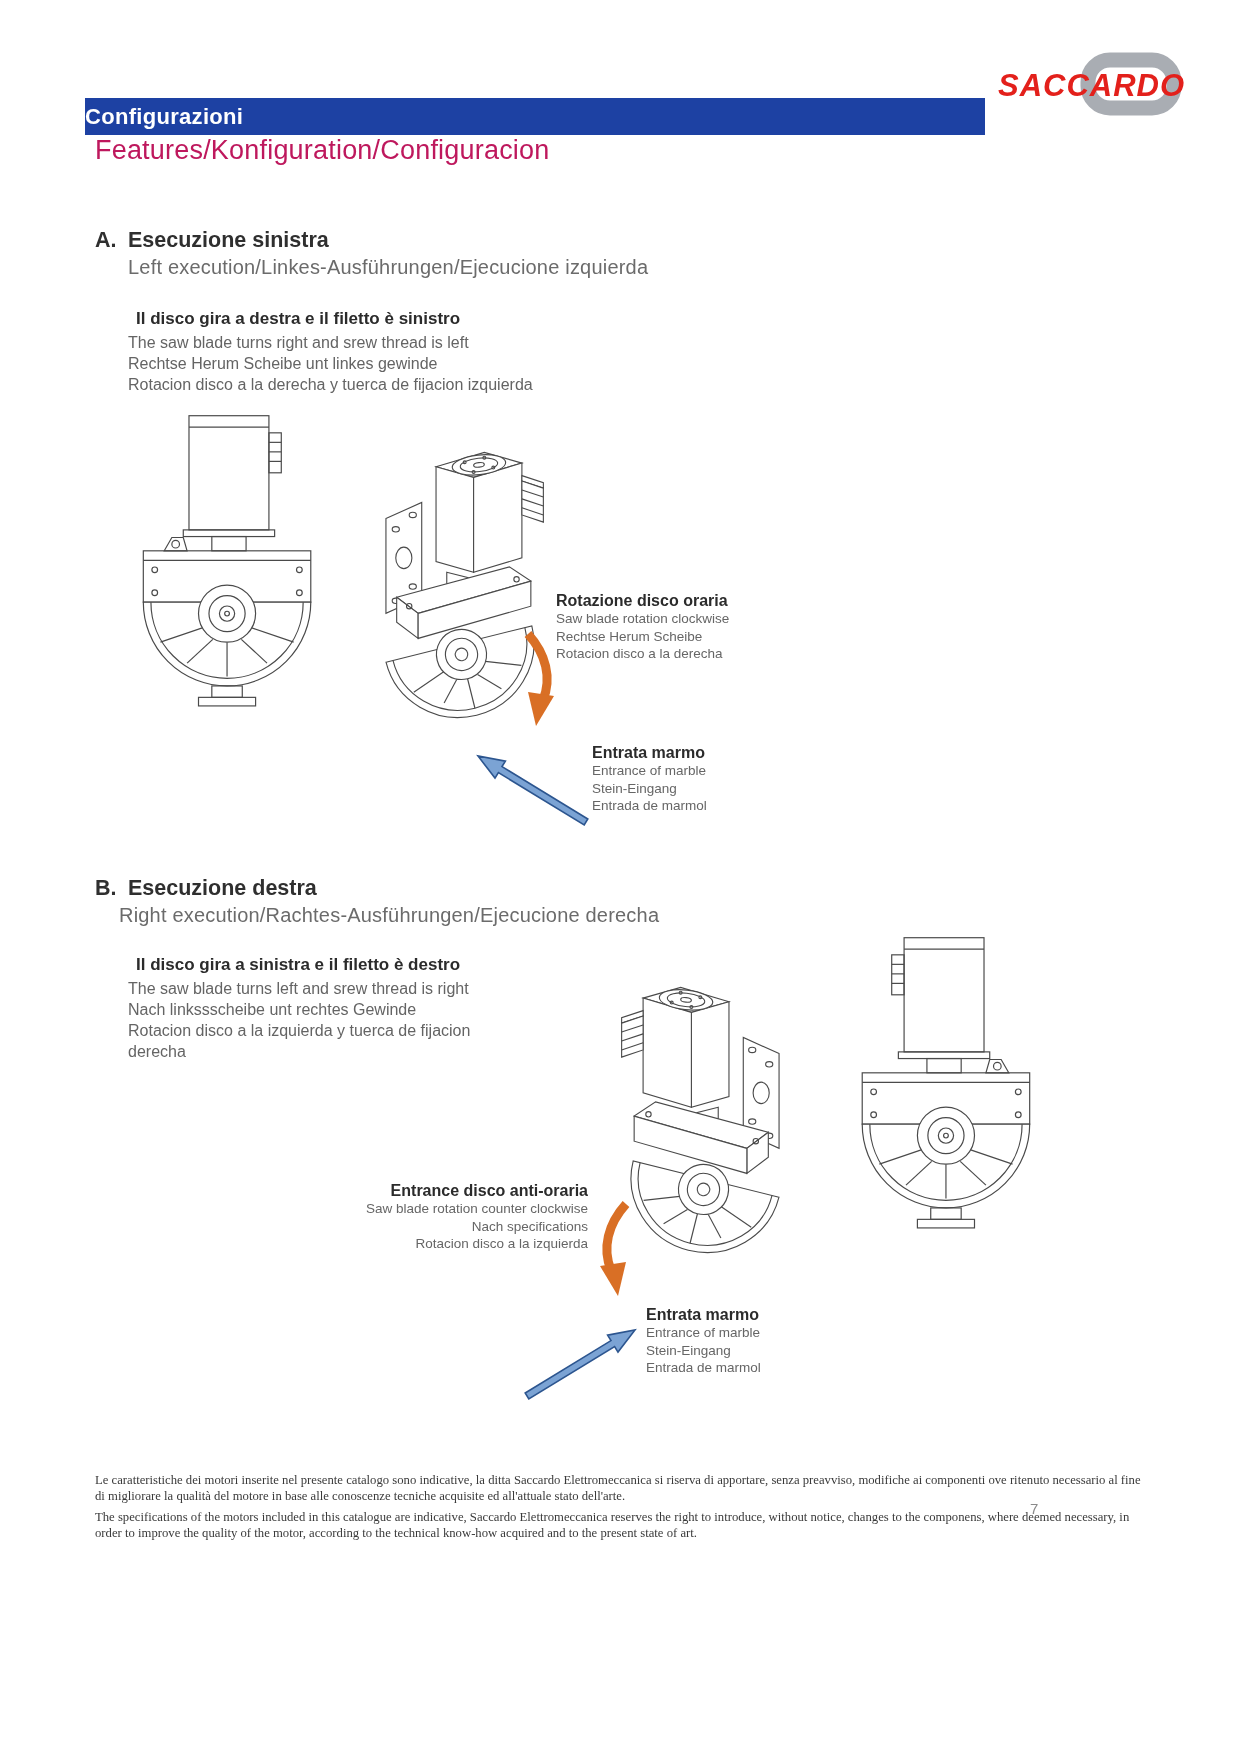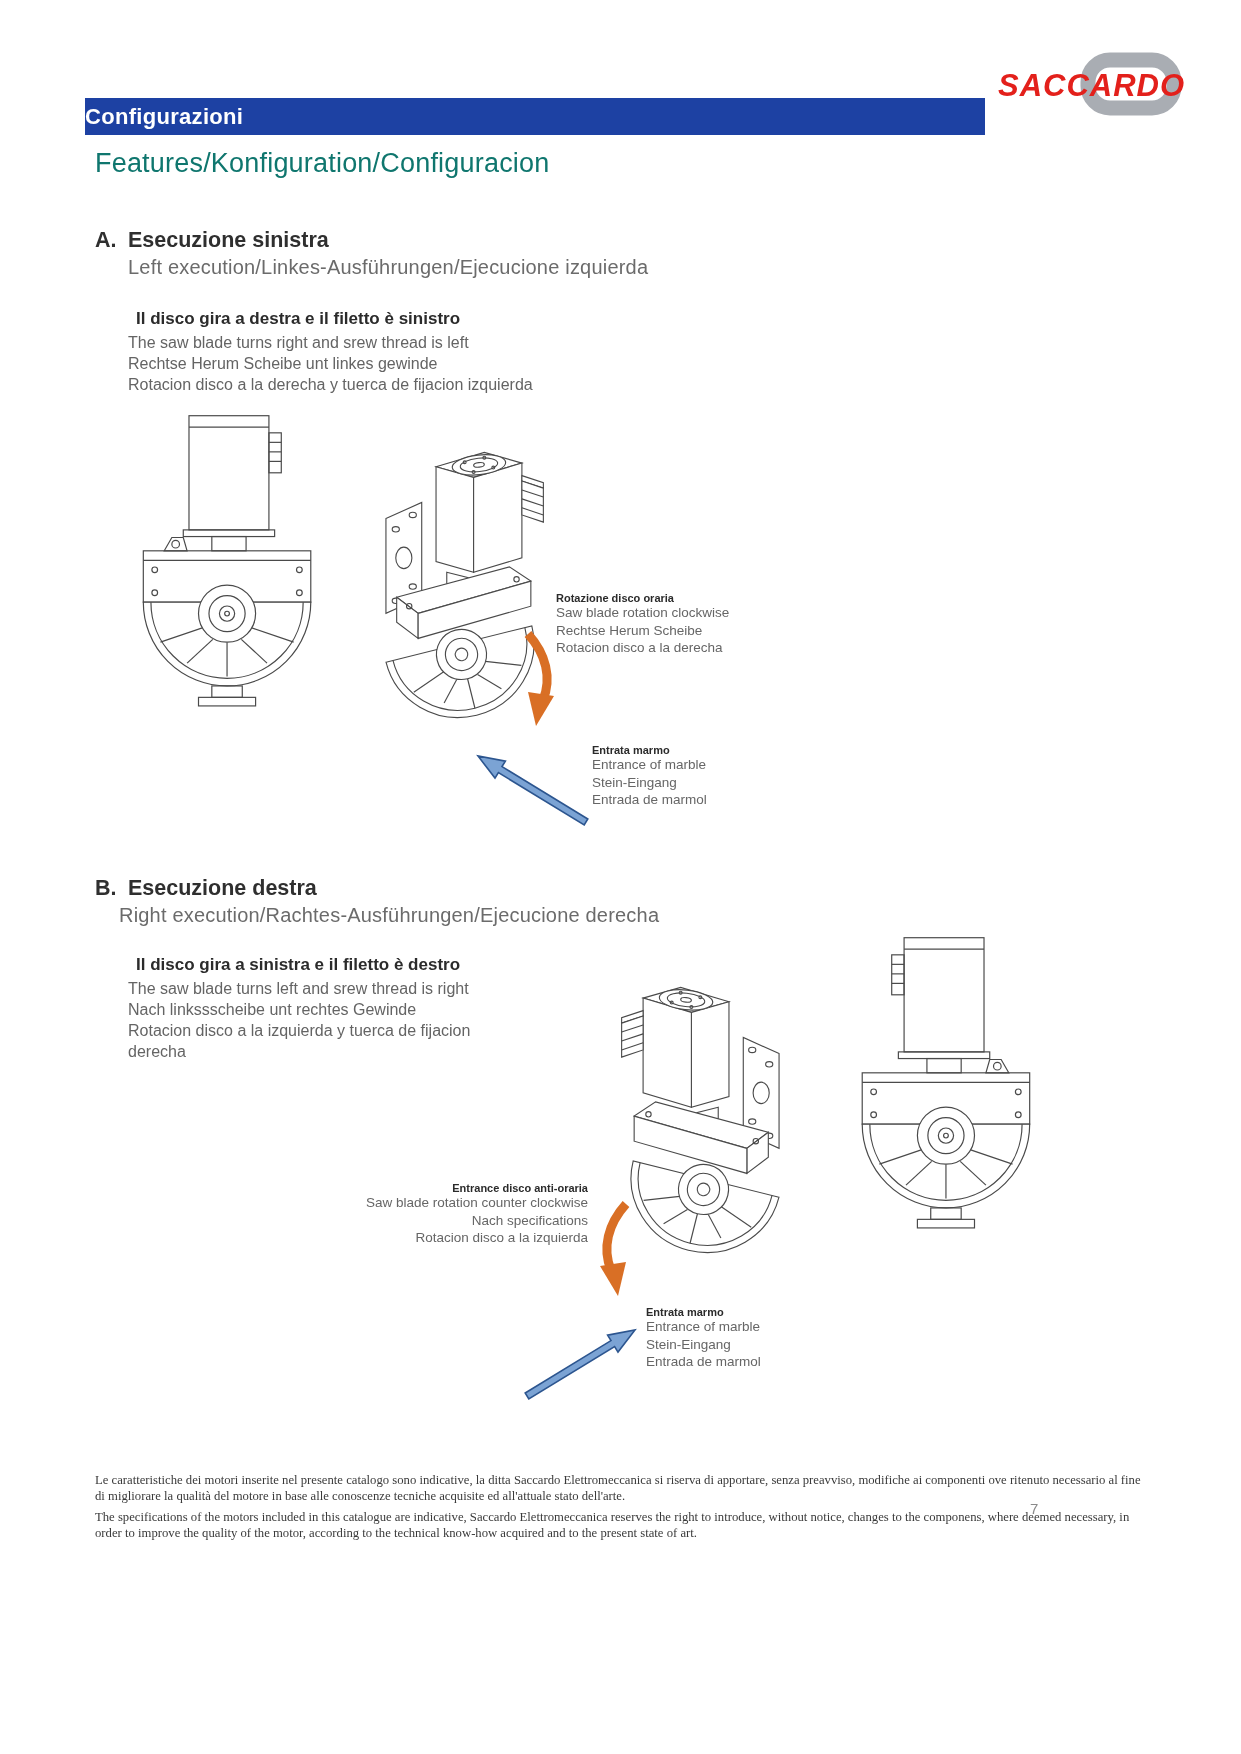--- a/index.html
+++ b/index.html
@@ -11,35 +11,35 @@
   }
   .abs { position:absolute; }
 
   
   .header-bar {
     left:85px; top:86px; width:900px; height:37px;
     background:#1d41a3; display:flex; align-items:center; margin-top:12px;
   }
   .header-title { color:#ffffff; font-size:22px; font-weight:bold; letter-spacing:0.3px; }
   .header-subtitle {
-    left:95px; top:148px; font-size:27px; color:#0f766e; letter-spacing:0.2px;
+    left:95px; top:135px; font-size:27px; color:#be185d; letter-spacing:0.2px;
   }
   .logo { left:998px; top:48px; width:192px; height:88px; }
 
   
   .sec-head { display:flex; font-size:21.5px; font-weight:bold; color:#2f2f2f; }
   .sec-letter { width:33px; }
   .sec-sub { font-size:20px; color:#6b6b6b; letter-spacing:0.2px; }
 
   
   .desc-bold { font-size:17px; font-weight:bold; color:#2b2b2b; margin-bottom:3px;margin-left:8px; }
   .desc-line { font-size:16px; color:#646464; line-height:21px; }
 
   
-  .ann-bold { font-size:11px; font-weight:bold; color:#2b2b2b; }
+  .ann-bold { font-size:16px; font-weight:bold; color:#2b2b2b; }
   .ann-line { font-size:13.5px; color:#666666; line-height:17.5px; }
   .right-al { text-align:right; }
 
   
   .draw { display:block; }
   .draw g { stroke:#4a4a4a; stroke-width:1.25; fill:none; }
   .flip { transform:scaleX(-1); }
 
   
   .footer { left:95px; top:1472px; width:1058px;font-family:Liberation Serif, serif; }

